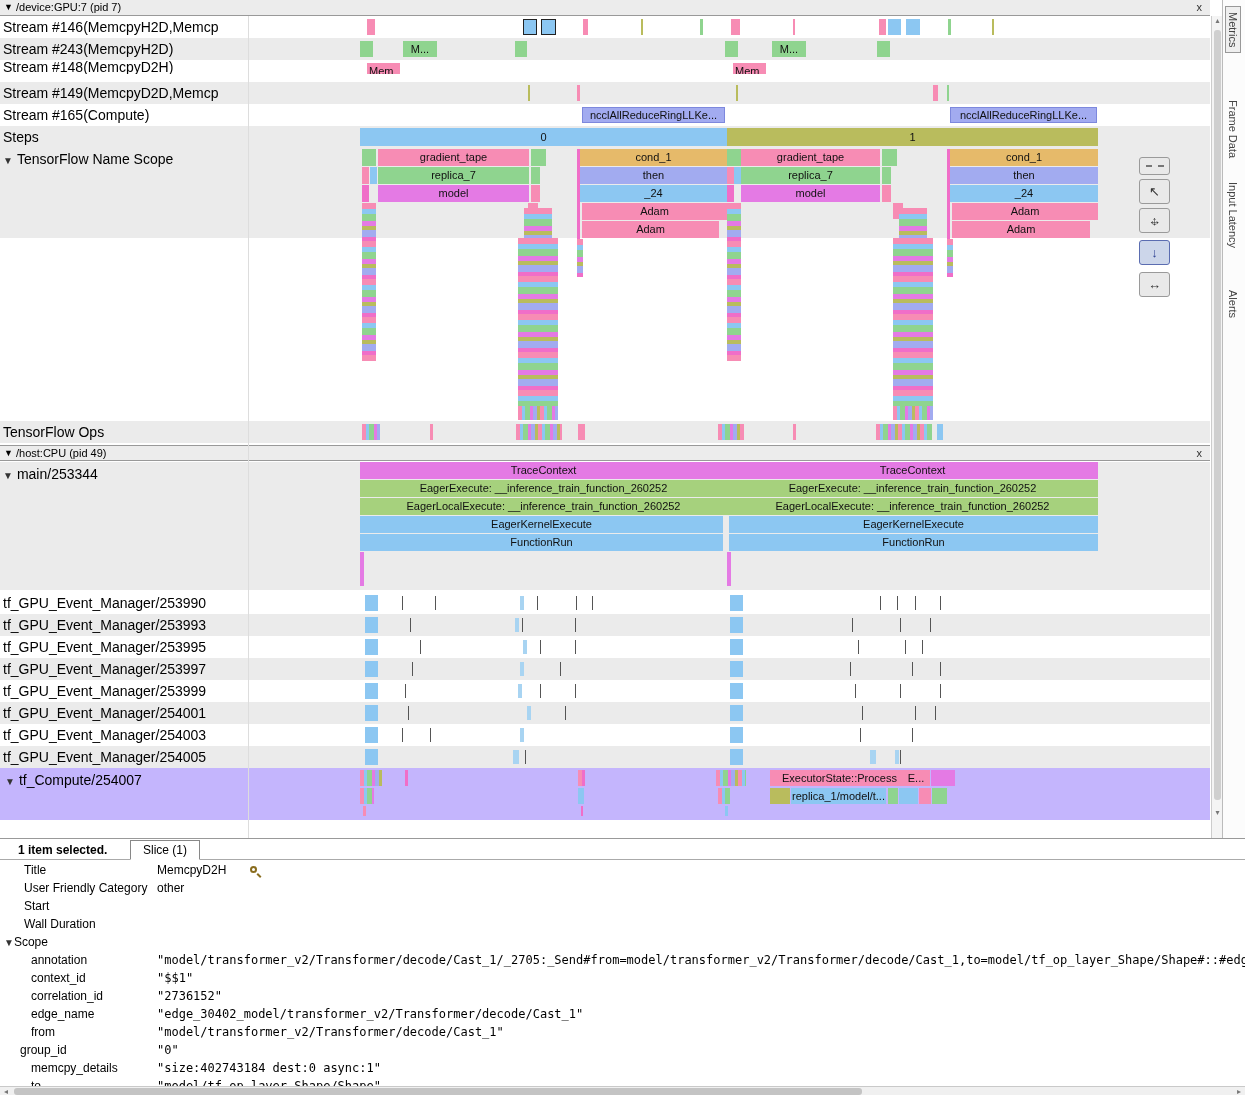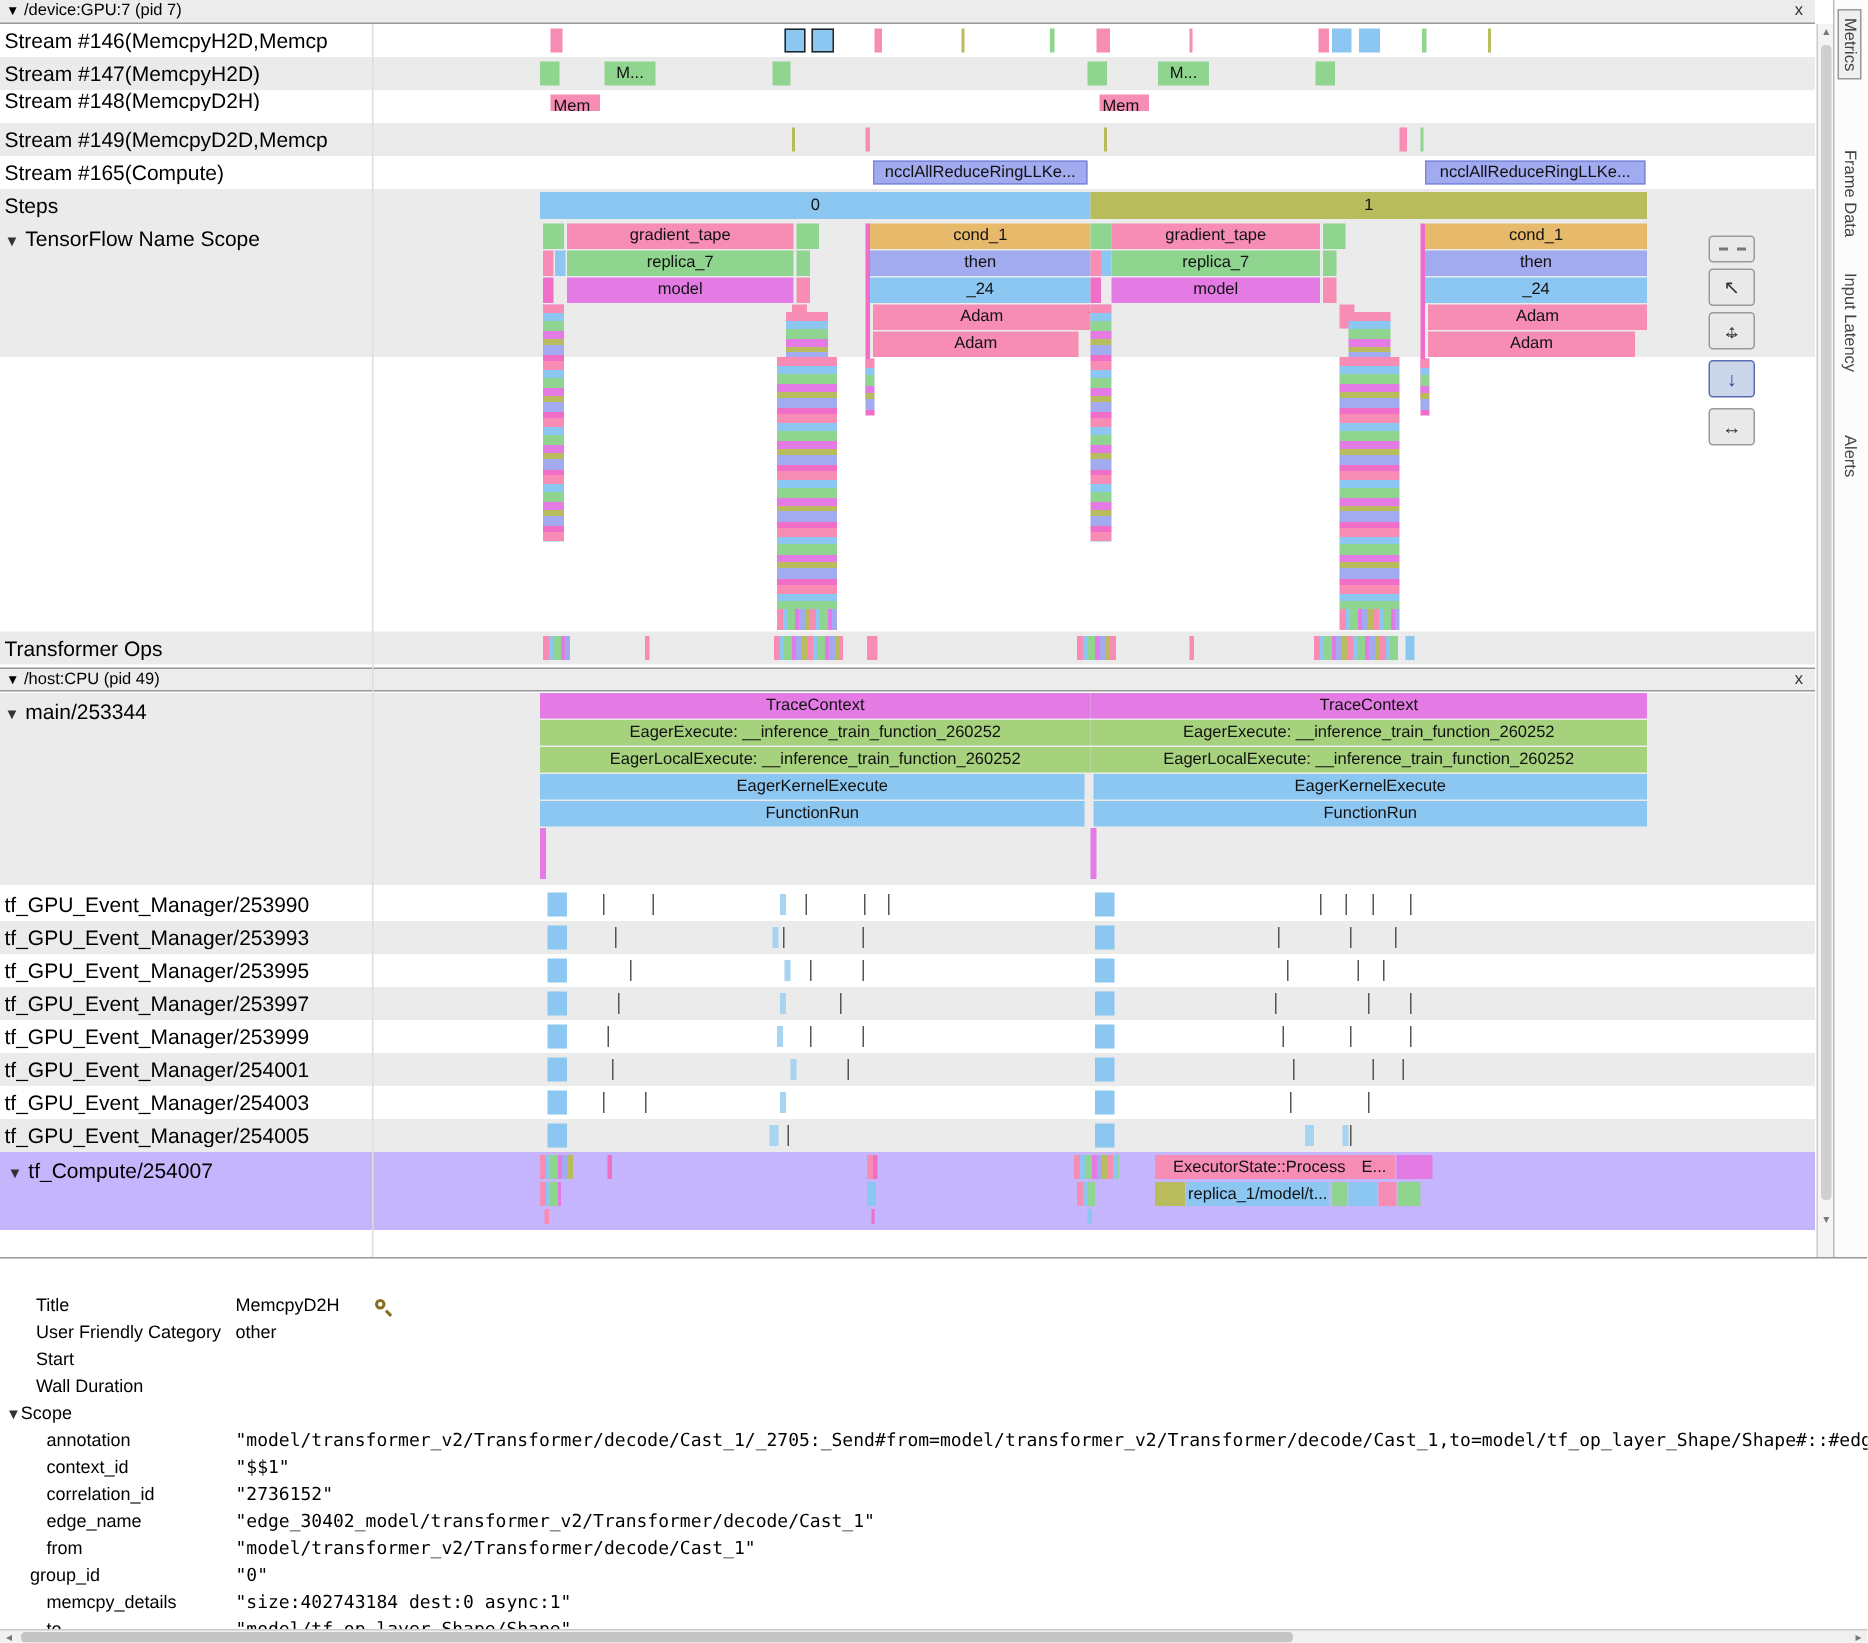--- a/index.html
+++ b/index.html
@@ -58,21 +58,21 @@
   <i class="s h16 c-pink" style="left:731px;width:9px"></i>
   <i class="s h16 c-pink" style="left:793px;width:2px"></i>
   <i class="s h16 c-pink" style="left:879px;width:7px"></i>
   <i class="s h16 c-blue" style="left:888px;width:13px"></i>
   <i class="s h16 c-blue" style="left:906px;width:14px"></i>
   <i class="s h16 c-green" style="left:948px;width:3px"></i>
   <i class="s h16 c-olive" style="left:992px;width:2px"></i>
 </div>
 
 <div class="row" style="top:38px;height:22px;background:#ebebeb">
-  <span class="row-label">Stream #147(MemcpyH2D)</span>
+  <span class="row-label">Stream #243(MemcpyH2D)</span>
   <i class="s h16 c-green" style="left:360px;width:13px"></i>
   <div class="lbar c-green" style="left:403px;top:3px;width:34px;height:16px;line-height:16px">M...</div>
   <i class="s h16 c-green" style="left:515px;width:12px"></i>
   <i class="s h16 c-green" style="left:725px;width:13px"></i>
   <div class="lbar c-green" style="left:772px;top:3px;width:34px;height:16px;line-height:16px">M...</div>
   <i class="s h16 c-green" style="left:877px;width:13px"></i>
 </div>
 
 <div class="row" style="top:60px;height:14px;background:#fff">
   <span class="row-label">Stream #148(MemcpyD2H)</span>
@@ -148,21 +148,21 @@
   <i class="s c-mag" style="left:947px;top:1px;width:3px;height:118px"></i>
   <div class="lbar c-tan" style="left:950px;top:1px;width:148px">cond_1</div>
   <div class="lbar c-peri" style="left:950px;top:19px;width:148px">then</div>
   <div class="lbar c-blue" style="left:950px;top:37px;width:148px">_24</div>
   <div class="lbar c-pink" style="left:952px;top:55px;width:146px">Adam</div>
   <div class="lbar c-pink" style="left:952px;top:73px;width:138px">Adam</div>
   <i class="s fragv" style="left:947px;top:91px;width:6px;height:38px"></i>
 </div>
 
 <div class="row" style="top:421px;height:22px;background:#ebebeb">
-  <span class="row-label">Transformer Ops</span>
+  <span class="row-label">TensorFlow Ops</span>
   <i class="s h16 fragh" style="left:362px;width:18px"></i>
   <i class="s h16 c-pink" style="left:430px;width:3px"></i>
   <i class="s h16 fragh" style="left:516px;width:46px"></i>
   <i class="s h16 c-pink" style="left:578px;width:7px"></i>
   <i class="s h16 fragh" style="left:718px;width:26px"></i>
   <i class="s h16 c-pink" style="left:793px;width:3px"></i>
   <i class="s h16 fragh" style="left:876px;width:56px"></i>
   <i class="s h16 c-blue" style="left:937px;width:6px"></i>
 </div>
 
@@ -326,20 +326,24 @@
 </div>
 
 <div class="s" style="left:1222px;top:0;width:23px;height:838px;background:#fcfcfc;border-left:1px solid #bbb">
   <div class="vtab selected" style="top:6px">Metrics</div>
   <div class="vtab" style="top:100px">Frame Data</div>
   <div class="vtab" style="top:182px">Input Latency</div>
   <div class="vtab" style="top:290px">Alerts</div>
 </div>
 
 <div id="details">
+  <div class="s" style="left:0;top:0;width:1245px;height:21px;border-bottom:1px solid #aaa">
+    <span class="s" style="left:18px;top:4px;font-weight:bold">1 item selected.</span>
+    <span class="s" style="left:130px;top:1px;height:20px;line-height:18px;padding:0 12px;border:1px solid #888;border-bottom:1px solid #fff;background:#fff">Slice (1)</span>
+  </div>
 
   <span class="d-label" style="left:24px;top:24px">Title</span>
   <span class="d-value" style="top:24px">MemcpyD2H</span>
   <span class="s" style="left:250px;top:26px;width:14px;height:14px">
       <i class="mg-c"></i>
       <i class="mg-h"></i>
     </span>
 
   <span class="d-label" style="left:24px;top:42px">User Friendly Category</span>
   <span class="d-value" style="top:42px">other</span>

